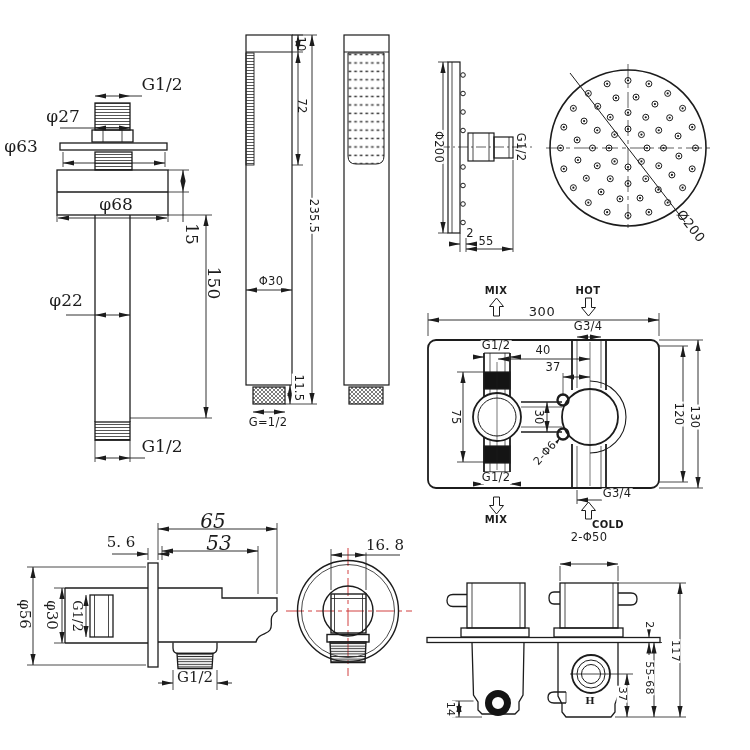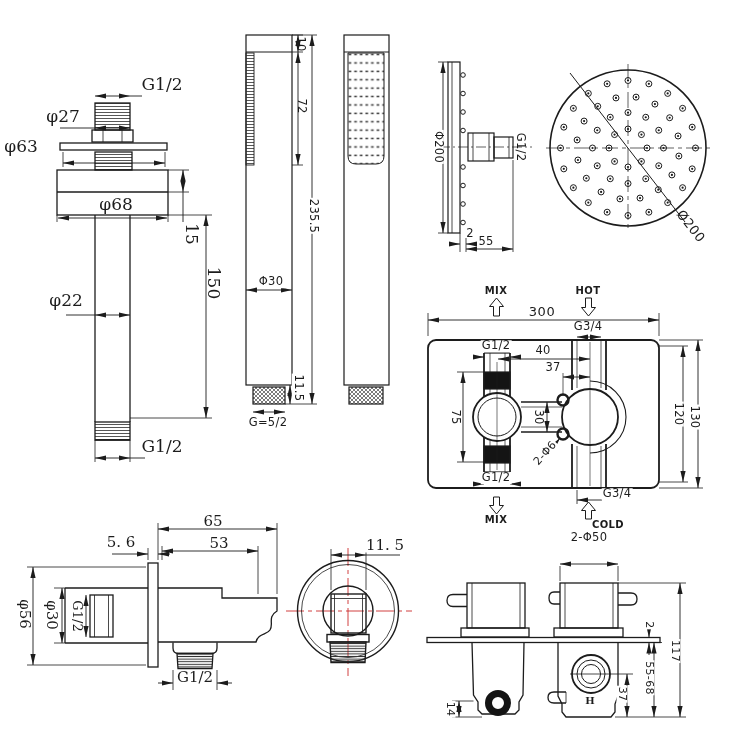--- a/index.html
+++ b/index.html
@@ -4,21 +4,21 @@
 <style>
   html,body{margin:0;padding:0;background:#fff;}
   #canvas{position:relative;width:750px;height:750px;background:#fff;overflow:hidden;
           font-family:"DejaVu Sans",sans-serif;color:#1c1c1c;}
   svg{position:absolute;left:0;top:0;}
   .lbl{position:absolute;transform:translate(-50%,-50%);white-space:nowrap;color:#1c1c1c;line-height:1;}
   .rot90{transform:translate(-50%,-50%) rotate(90deg);}
   .rneg{transform:translate(-50%,-50%) rotate(-48deg);}
   .r52{transform:translate(-50%,-50%) rotate(52deg);}
   .ser{font-family:"DejaVu Serif",serif;font-size:17px;}
-  .ser16{font-family:"DejaVu Serif",serif;font-size:15px;}
+  .ser16{font-family:"DejaVu Serif",serif;font-size:20px;font-style:italic;}
   .ser15{font-family:"DejaVu Serif",serif;font-size:15px;}
   .ser13{font-family:"DejaVu Serif",serif;font-size:13px;}
   .sa{font-size:11.5px;letter-spacing:.3px;}
   .sa13{font-size:13px;letter-spacing:.5px;}
   .sa11{font-size:11px;letter-spacing:.3px;}
   .flow{font-size:10px;font-weight:bold;letter-spacing:.4px;}
   .hmark{font-family:"DejaVu Serif",serif;font-size:10px;font-weight:bold;}
   .wbg{background:#fff;padding:0 1px;}
 </style>
 </head>
@@ -442,21 +442,21 @@
 <span class="lbl ser rot90" style="left:191px;top:234px">15</span>
 <span class="lbl ser rot90" style="left:213px;top:283px">150</span>
 <span class="lbl ser" style="left:66px;top:300px">φ22</span>
 <span class="lbl ser" style="left:162px;top:446px">G1/2</span>
 
 <span class="lbl sa rot90" style="left:300px;top:44px">10</span>
 <span class="lbl sa rot90" style="left:301px;top:106px">72</span>
 <span class="lbl sa rot90 wbg" style="left:313px;top:216px">235.5</span>
 <span class="lbl sa wbg" style="left:271px;top:282px">Φ30</span>
 <span class="lbl sa rot90 wbg" style="left:298px;top:388px">11.5</span>
-<span class="lbl sa" style="left:268px;top:423px">G=5/2</span>
+<span class="lbl sa" style="left:268px;top:423px">G=1/2</span>
 
 <span class="lbl sa rot90 wbg" style="left:438px;top:147px">Φ200</span>
 <span class="lbl sa rot90" style="left:520px;top:147px">G1/2</span>
 <span class="lbl sa" style="left:470px;top:234px">2</span>
 <span class="lbl sa" style="left:486px;top:242px">55</span>
 <span class="lbl sa13 r52" style="left:691px;top:226px">Ø200</span>
 
 <span class="lbl flow" style="left:496px;top:291px">MIX</span>
 <span class="lbl flow" style="left:588px;top:291px">HOT</span>
 <span class="lbl sa13 wbg" style="left:542px;top:311px">300</span>
@@ -474,21 +474,21 @@
 <span class="lbl sa wbg" style="left:617px;top:494px">G3/4</span>
 <span class="lbl flow" style="left:608px;top:525px">COLD</span>
 
 <span class="lbl ser16" style="left:213px;top:521px">65</span>
 <span class="lbl ser16" style="left:219px;top:543px">53</span>
 <span class="lbl ser15" style="left:121px;top:542px">5. 6</span>
 <span class="lbl ser15 rot90" style="left:24px;top:614px">φ56</span>
 <span class="lbl ser15 rot90" style="left:51px;top:615px">φ30</span>
 <span class="lbl ser13 rot90" style="left:77px;top:616px">G1/2</span>
 <span class="lbl ser15" style="left:195px;top:677px">G1/2</span>
-<span class="lbl ser15 wbg" style="left:385px;top:545px">11. 5</span>
+<span class="lbl ser15 wbg" style="left:385px;top:545px">16. 8</span>
 
 <span class="lbl sa wbg" style="left:589px;top:538px">2-Φ50</span>
 <span class="lbl sa11 rot90 wbg" style="left:649px;top:625px">2</span>
 <span class="lbl sa11 rot90 wbg" style="left:675px;top:651px">117</span>
 <span class="lbl sa11 rot90 wbg" style="left:649px;top:678px">55-68</span>
 <span class="lbl sa11 rot90 wbg" style="left:622px;top:694px">37</span>
 <span class="lbl sa11 rot90 wbg" style="left:450px;top:709px">14</span>
 <span class="lbl hmark" style="left:590px;top:701px">H</span>
 
 </div>

